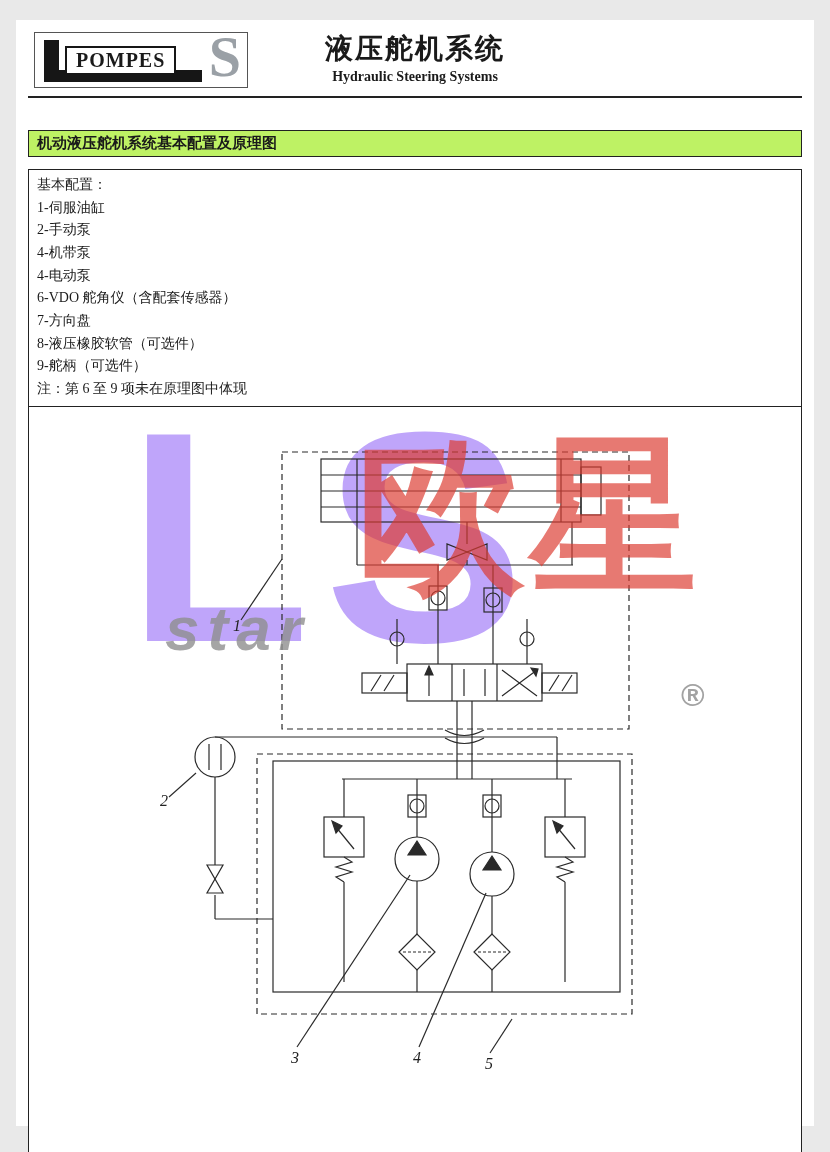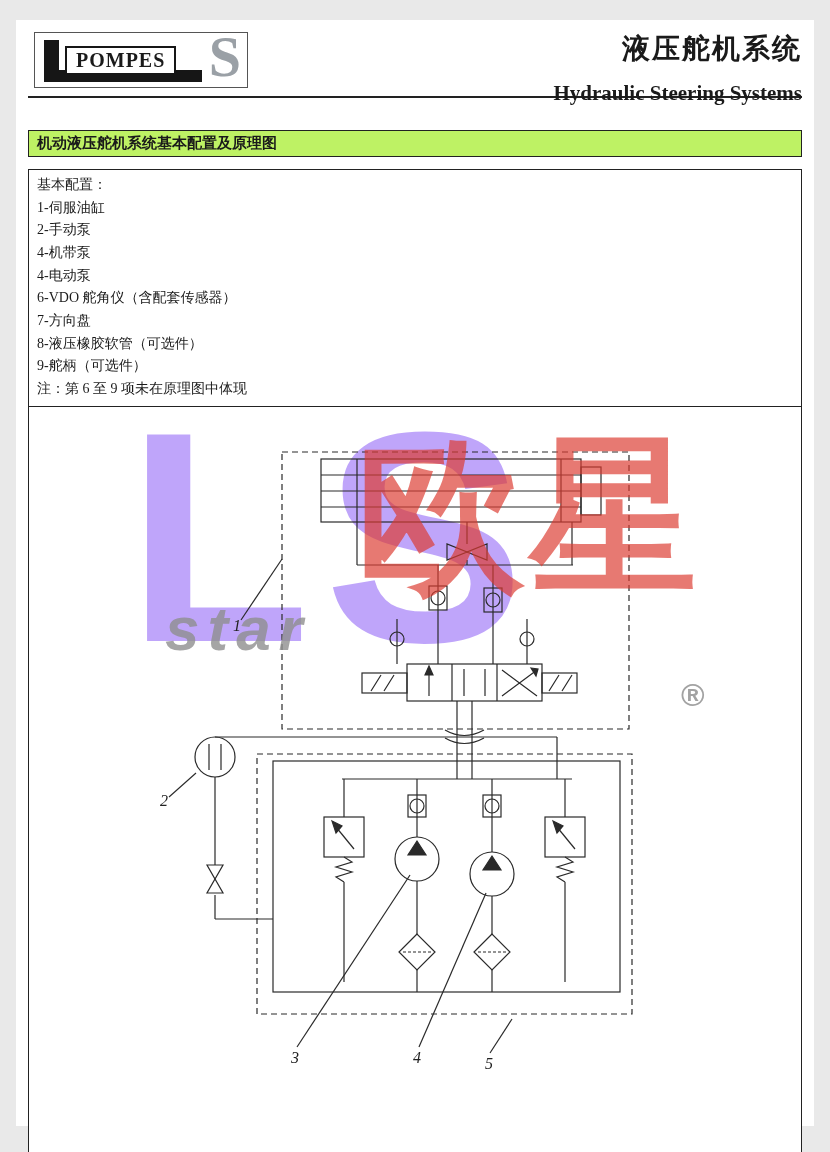--- a/index.html
+++ b/index.html
@@ -11,23 +11,23 @@
 
   
   .header { position: relative; margin: 8px 12px 0; height: 70px; border-bottom: 2px solid #222; }
   .logo-box { position: absolute; left: 6px; top: 4px; width: 214px; height: 56px; border: 1px solid #555; background: #fff; overflow: hidden; }
   .logo-l { position: absolute; left: 9px; top: 7px; width: 158px; height: 42px;
             border-left: 15px solid #161616; border-bottom: 12px solid #161616; }
   .logo-s { position: absolute; right: 6px; top: -6px; font-size: 58px; font-weight: 700;
             color: #9aa0a6; font-family: "Liberation Serif", serif; line-height: 1.05; }
   .logo-text { position: absolute; left: 30px; top: 13px; background: #fff; border: 2px solid #161616;
                padding: 1px 9px; font-weight: 700; font-size: 20px; letter-spacing: 1px; text-align: right; }
-  .titles { position: absolute; left: 0; right: 0; top: 2px; text-align: right; }
+  .titles { position: absolute; left: 0; right: 0; top: 2px; text-align: center; }
   .title-cn { font-size: 28px; font-weight: 700; letter-spacing: 2px; }
-  .title-en { font-size: 21px; font-weight: 700; margin-top: 13px; }
+  .title-en { font-size: 14px; font-weight: 700; margin-top: 1px; }
 
   
   .section-bar { margin: 32px 12px 0; border: 1px solid #222; background: #bef264;
                  font-weight: 700; font-size: 15px; padding: 3px 8px; }
 
   
   .content-box { margin: 12px 12px 0; border: 1px solid #222; height: 1104px; background: #fff; }
   .config-list { border-bottom: 1px solid #222; padding: 4px 8px 5px; font-size: 14px; line-height: 1.62; }
   .cfg-line { white-space: pre-wrap; }
 

